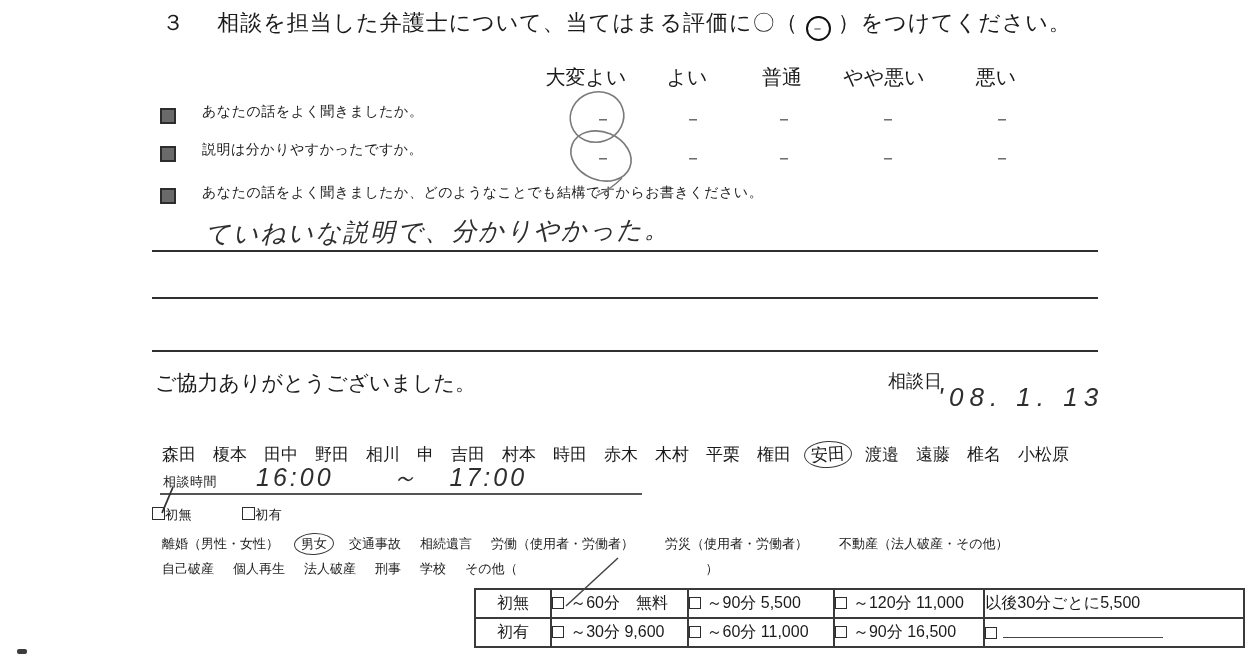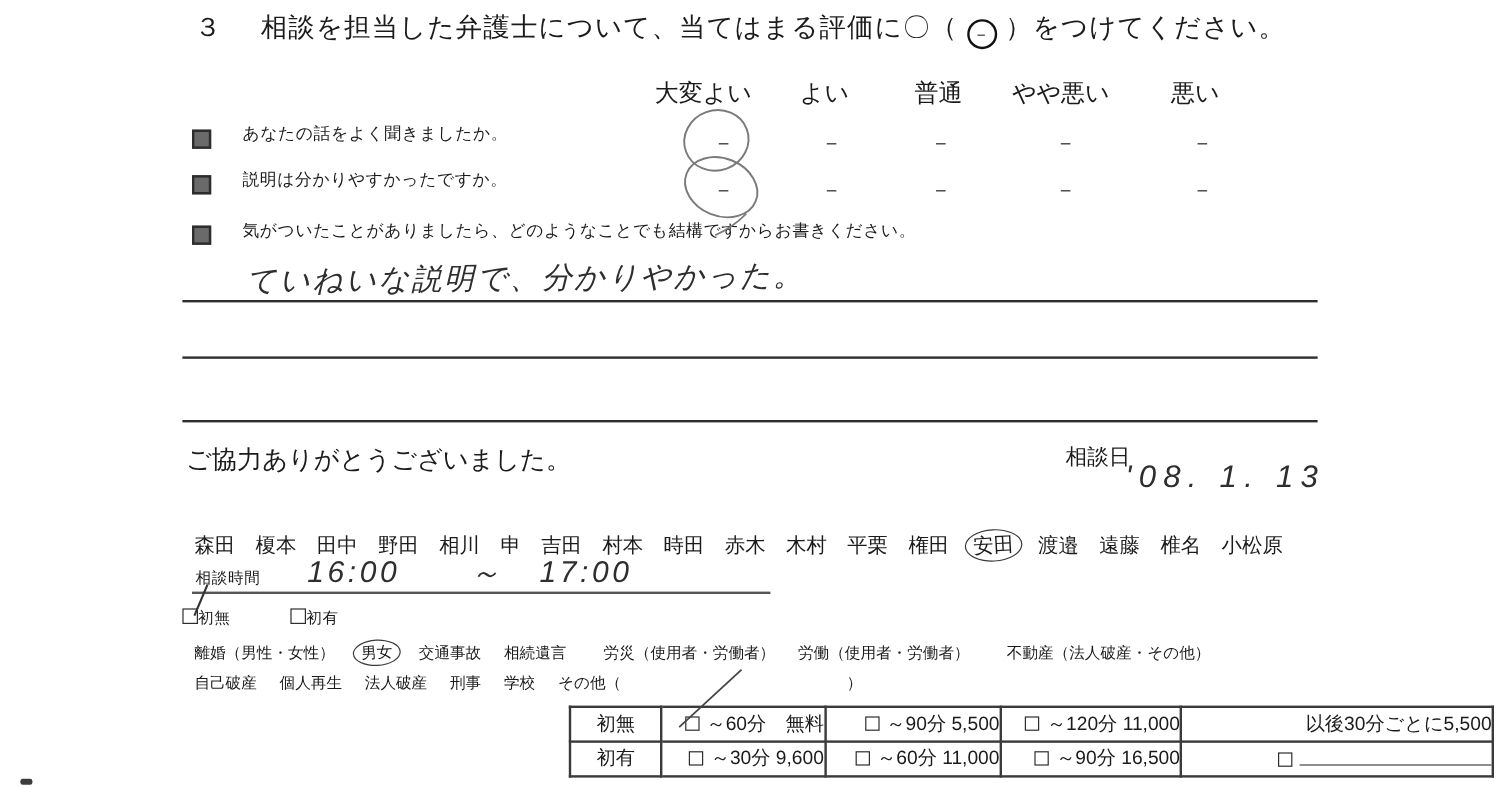--- a/index.html
+++ b/index.html
@@ -32,21 +32,21 @@
     padding:1px 6px;margin:-1px -4px;transform:rotate(-3deg);display:inline-block;
   }
   .caserow{display:flex;gap:19px;font-size:13px;align-items:center;}
   .cbox{display:inline-block;width:13px;height:13px;border:1.7px solid #2d2d2d;box-sizing:border-box;vertical-align:-1px;}
   .cbox.sm{width:12px;height:12px;margin-right:6px;}
   .underline-seg{display:inline-block;border-bottom:1.5px solid #444;}
   table.fees{
     position:absolute;left:474px;top:588px;width:771px;
     border-collapse:collapse;table-layout:fixed;font-size:16px;
   }
-  table.fees td{border:2px solid #3a3a3a;height:27px;padding:0 0 0 12px;white-space:nowrap;overflow:hidden;text-align:right;}
+  table.fees td{border:2px solid #3a3a3a;height:27px;padding:0 0 0 0;white-space:nowrap;overflow:hidden;}
   table.fees td.lab{text-align:center;padding:0;}
   .svg-overlay{position:absolute;left:0;top:0;z-index:5;pointer-events:none;}
   .artifact{position:absolute;background:#3c3c3c;border-radius:2px;}
 </style>
 </head>
 <body>
 
 <div class="page">
 
   <svg class="svg-overlay" width="1250" height="657" viewBox="0 0 1250 657">
@@ -83,21 +83,21 @@
 
   <div class="sq" style="left:160px;top:146px;"></div>
   <div class="abs qtext" style="left:202px;top:141px;">説明は分かりやすかったですか。</div>
   <span class="abs dash" style="left:603px;top:146px;">－</span>
   <span class="abs dash" style="left:693px;top:146px;">－</span>
   <span class="abs dash" style="left:784px;top:146px;">－</span>
   <span class="abs dash" style="left:888px;top:146px;">－</span>
   <span class="abs dash" style="left:1002px;top:146px;">－</span>
 
   <div class="sq" style="left:160px;top:188px;"></div>
-  <div class="abs qtext" style="left:202px;top:184px;">気がついたことがありましたら、どのようなことでも結構ですからお書きください。</div>
+  <div class="abs qtext" style="left:202px;top:184px;">あなたの話をよく聞きましたか、どのようなことでも結構ですからお書きください。</div>
 
   <div class="abs hand hand-comment" style="left:205px;top:215px;">ていねいな説明で、分かりやかった。</div>
 
   <div class="ruled" style="left:152px;top:228px;width:946px;height:22px;"></div>
   <div class="ruled" style="left:152px;top:275px;width:946px;height:22px;"></div>
   <div class="ruled" style="left:152px;top:328px;width:946px;height:22px;"></div>
 
   <div class="abs" style="left:155px;top:369px;font-size:21px;">ご協力ありがとうございました。</div>
   <div class="abs" style="left:888px;top:369px;font-size:18px;">相談日</div>
   <div class="abs hand hand-date" style="left:938px;top:382px;">'08.  1.  13</div>
@@ -137,22 +137,22 @@
     <span class="cbox"></span><span>初無</span>
     <span style="display:inline-block;width:42px;"></span>
     <span class="cbox"></span><span>初有</span>
   </div>
 
   <div class="abs caserow" style="left:162px;top:534px;">
     <span>離婚（男性・女性）</span>
     <span class="circled">男女</span>
     <span>交通事故</span>
     <span>相続遺言</span>
+    <span>労働（使用者・労働者）</span>
     <span style="margin-left:12px;">労災（使用者・労働者）</span>
-    <span>労働（使用者・労働者）</span>
     <span style="margin-left:12px;">不動産（法人破産・その他）</span>
   </div>
 
   <div class="abs caserow" style="left:162px;top:560px;">
     <span>自己破産</span>
     <span>個人再生</span>
     <span>法人破産</span>
     <span>刑事</span>
     <span>学校</span>
     <span>その他（</span>

